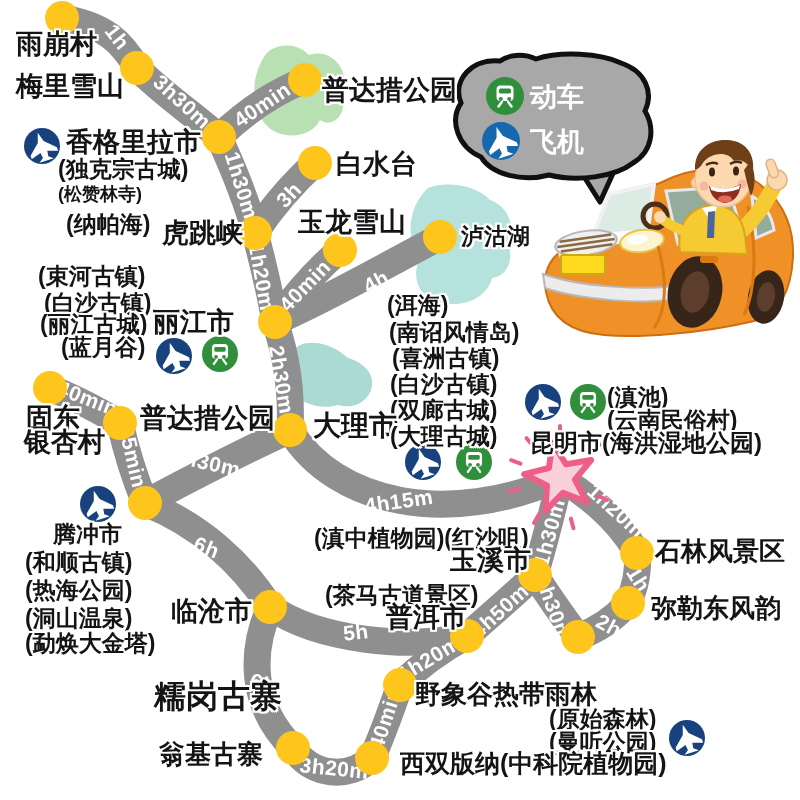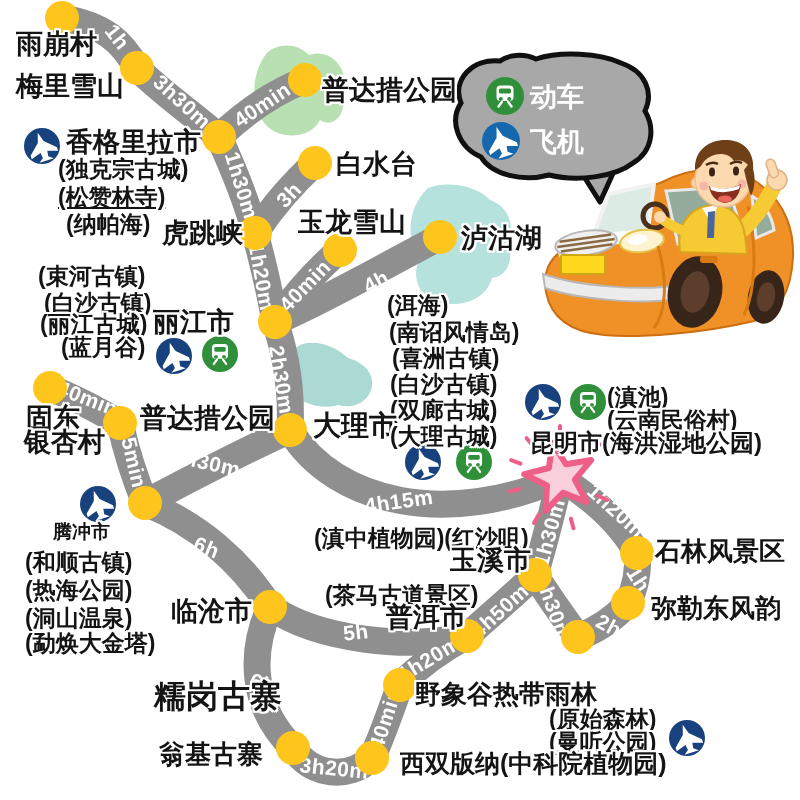--- a/index.html
+++ b/index.html
@@ -252,46 +252,46 @@
         <ellipse cx="725" cy="199" rx="7" ry="3.5" fill="#e8685a"></ellipse>
       </g>
     </g>
   </svg>
 
   <div id="labels">
       <div class="place" style="left: 16px; top: 30px; font-size: 27px;">雨崩村</div>
       <div class="place" style="left: 16px; top: 72px; font-size: 27px;">梅里雪山</div>
       <div class="place" style="left: 58px; top: 157px; font-size: 23px;">(独克宗古城)</div>
       <div class="place" style="left: 66px; top: 128px; font-size: 27px;">香格里拉市</div>
-      <div class="place" style="left: 58px; top: 185px; font-size: 23px; text-decoration: underline;">(松赞林寺)</div>
+      <div class="place" style="left: 58px; top: 185px; font-size: 18px;">(松赞林寺)</div>
       <div class="place" style="left: 66px; top: 212px; font-size: 23px;">(纳帕海)</div>
       <div class="place" style="left: 162px; top: 219px; font-size: 27px;">虎跳峡</div>
       <div class="place" style="left: 322px; top: 76px; font-size: 27px;">普达措公园</div>
       <div class="place" style="left: 336px; top: 150px; font-size: 27px;">白水台</div>
       <div class="place" style="left: 298px; top: 208px; font-size: 27px;">玉龙雪山</div>
-      <div class="place" style="left: 461px; top: 224px; font-size: 27px;">泸沽湖</div>
+      <div class="place" style="left: 461px; top: 224px; font-size: 23px;">泸沽湖</div>
       <div class="place" style="left: 38px; top: 264px; font-size: 23px;">(束河古镇)</div>
       <div class="place" style="left: 44px; top: 291px; font-size: 23px;">(白沙古镇)</div>
       <div class="place" style="left: 40px; top: 312px; font-size: 23px;">(丽江古城)</div>
       <div class="place" style="left: 153px; top: 308px; font-size: 27px;">丽江市</div>
       <div class="place" style="left: 61px; top: 335px; font-size: 23px;">(蓝月谷)</div>
       <div class="place" style="left: 26px; top: 404px; font-size: 27px;">固东</div>
       <div class="place" style="left: 24px; top: 428px; font-size: 27px;">银杏村</div>
       <div class="place" style="left: 140px; top: 404px; font-size: 27px;">普达措公园</div>
       <div class="place" style="left: 387px; top: 293px; font-size: 23px;">(洱海)</div>
       <div class="place" style="left: 389px; top: 320px; font-size: 23px;">(南诏风情岛)</div>
       <div class="place" style="left: 392px; top: 346px; font-size: 23px;">(喜洲古镇)</div>
       <div class="place" style="left: 390px; top: 372px; font-size: 23px;">(白沙古镇)</div>
       <div class="place" style="left: 390px; top: 398px; font-size: 23px;">(双廊古城)</div>
       <div class="place" style="left: 313px; top: 411px; font-size: 28px;">大理市</div>
       <div class="place" style="left: 390px; top: 424px; font-size: 23px;">(大理古城)</div>
       <div class="place" style="left: 607px; top: 385px; font-size: 23px;">(滇池)</div>
       <div class="place" style="left: 607px; top: 408px; font-size: 23px;">(云南民俗村)</div>
       <div class="place" style="left: 530px; top: 430px; font-size: 24px;">昆明市(海洪湿地公园)</div>
-      <div class="place" style="left: 53px; top: 522px; font-size: 19px;">腾冲市</div>
+      <div class="place" style="left: 53px; top: 522px; font-size: 23px;">腾冲市</div>
       <div class="place" style="left: 25px; top: 550px; font-size: 23px;">(和顺古镇)</div>
       <div class="place" style="left: 25px; top: 578px; font-size: 23px;">(热海公园)</div>
       <div class="place" style="left: 25px; top: 606px; font-size: 23px;">(洞山温泉)</div>
       <div class="place" style="left: 25px; top: 631px; font-size: 23px;">(勐焕大金塔)</div>
       <div class="place" style="left: 171px; top: 597px; font-size: 27px;">临沧市</div>
       <div class="place" style="left: 314px; top: 526px; font-size: 23px;">(滇中植物园)(红沙咀)</div>
       <div class="place" style="left: 450px; top: 546px; font-size: 27px;">玉溪市</div>
       <div class="place" style="left: 325px; top: 583px; font-size: 23px;">(茶马古道景区)</div>
       <div class="place" style="left: 386px; top: 603px; font-size: 27px;">普洱市</div>
       <div class="place" style="left: 655px; top: 538px; font-size: 26px;">石林风景区</div>

